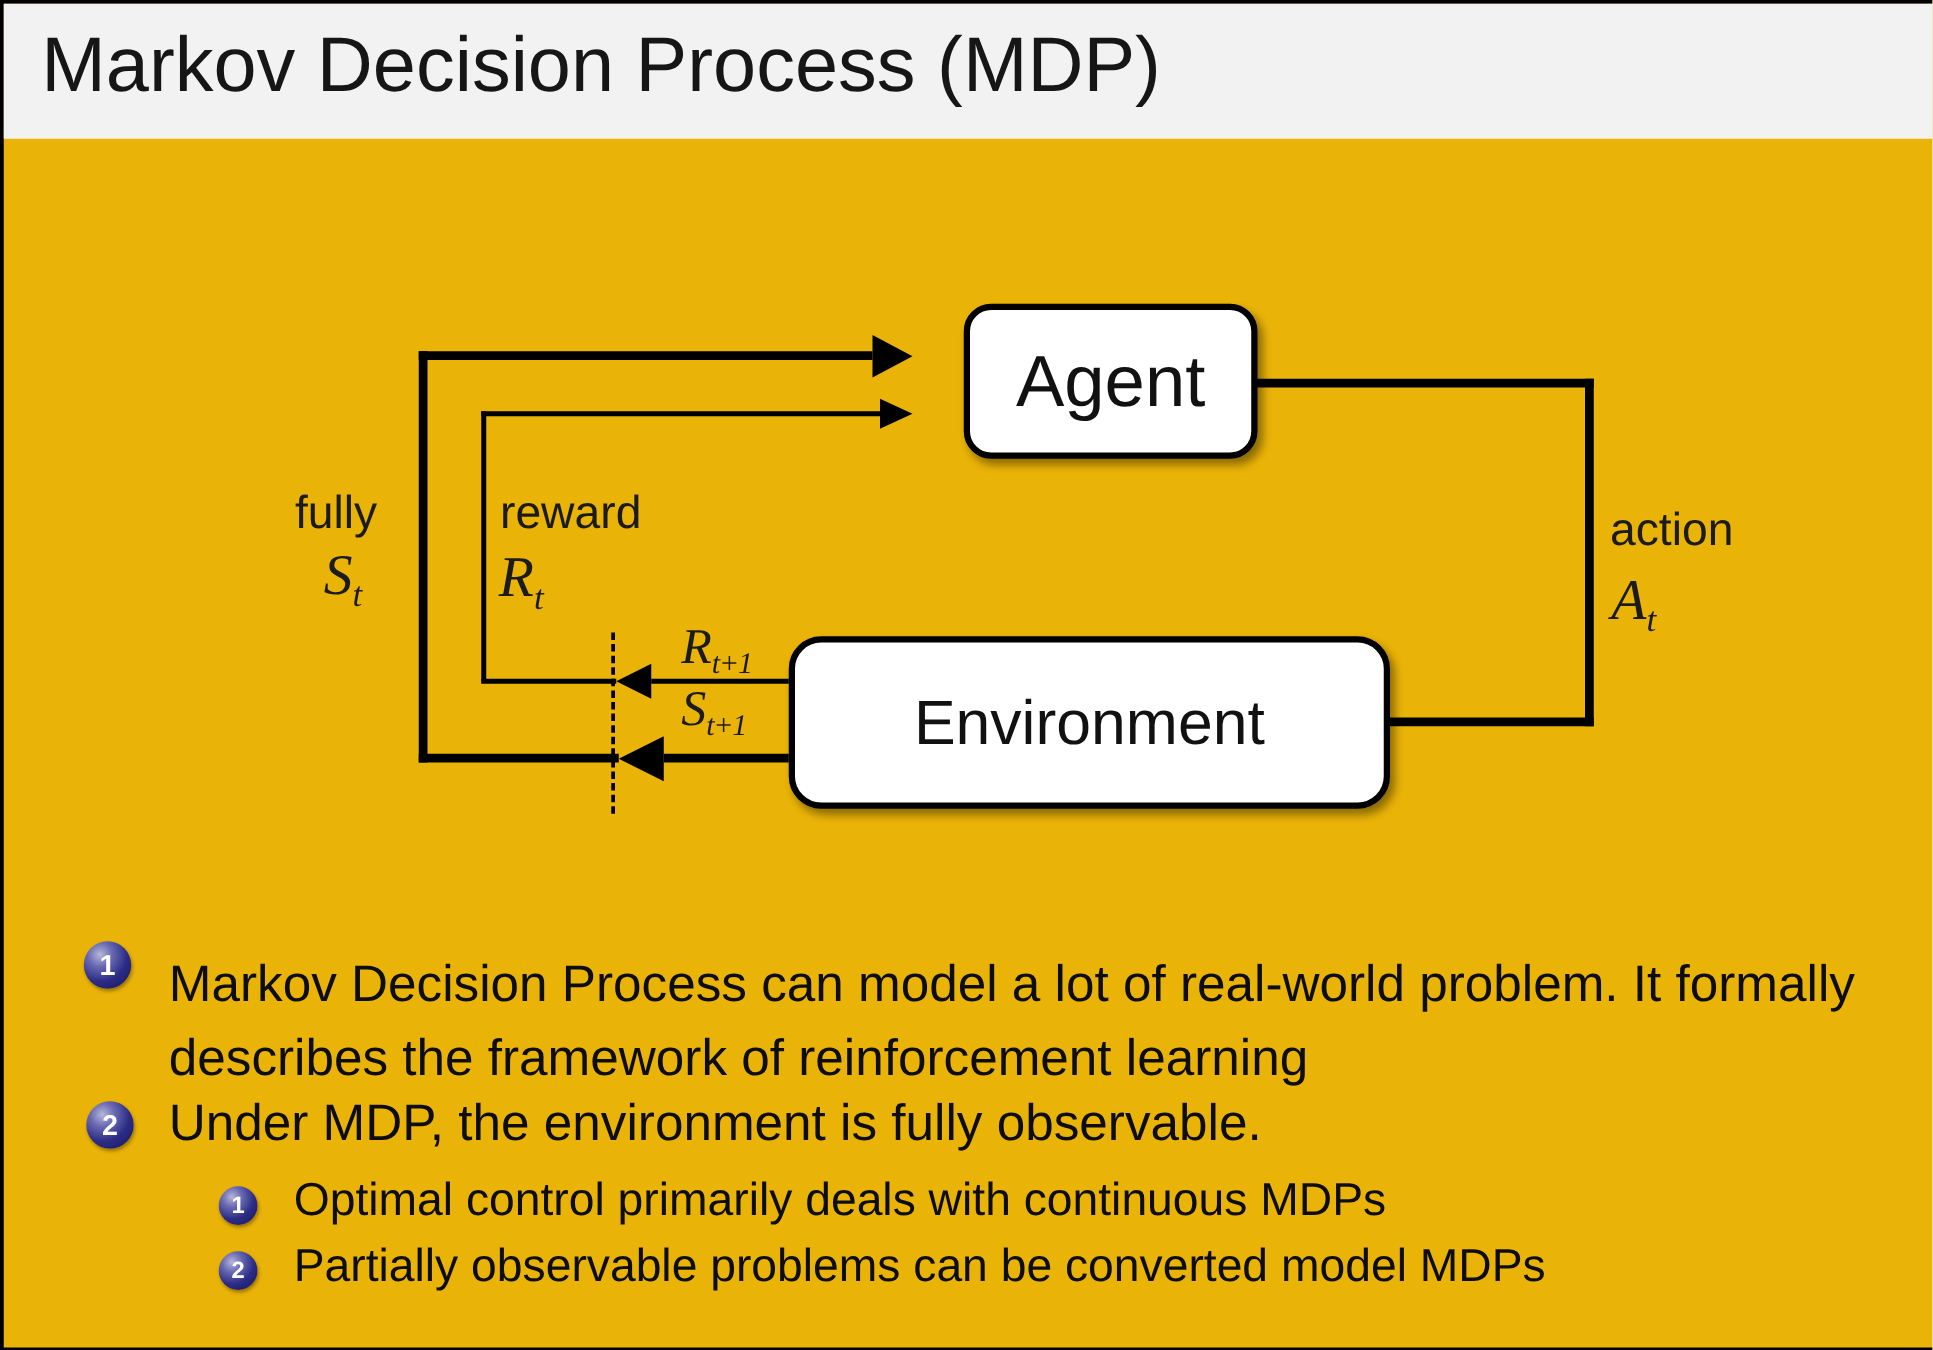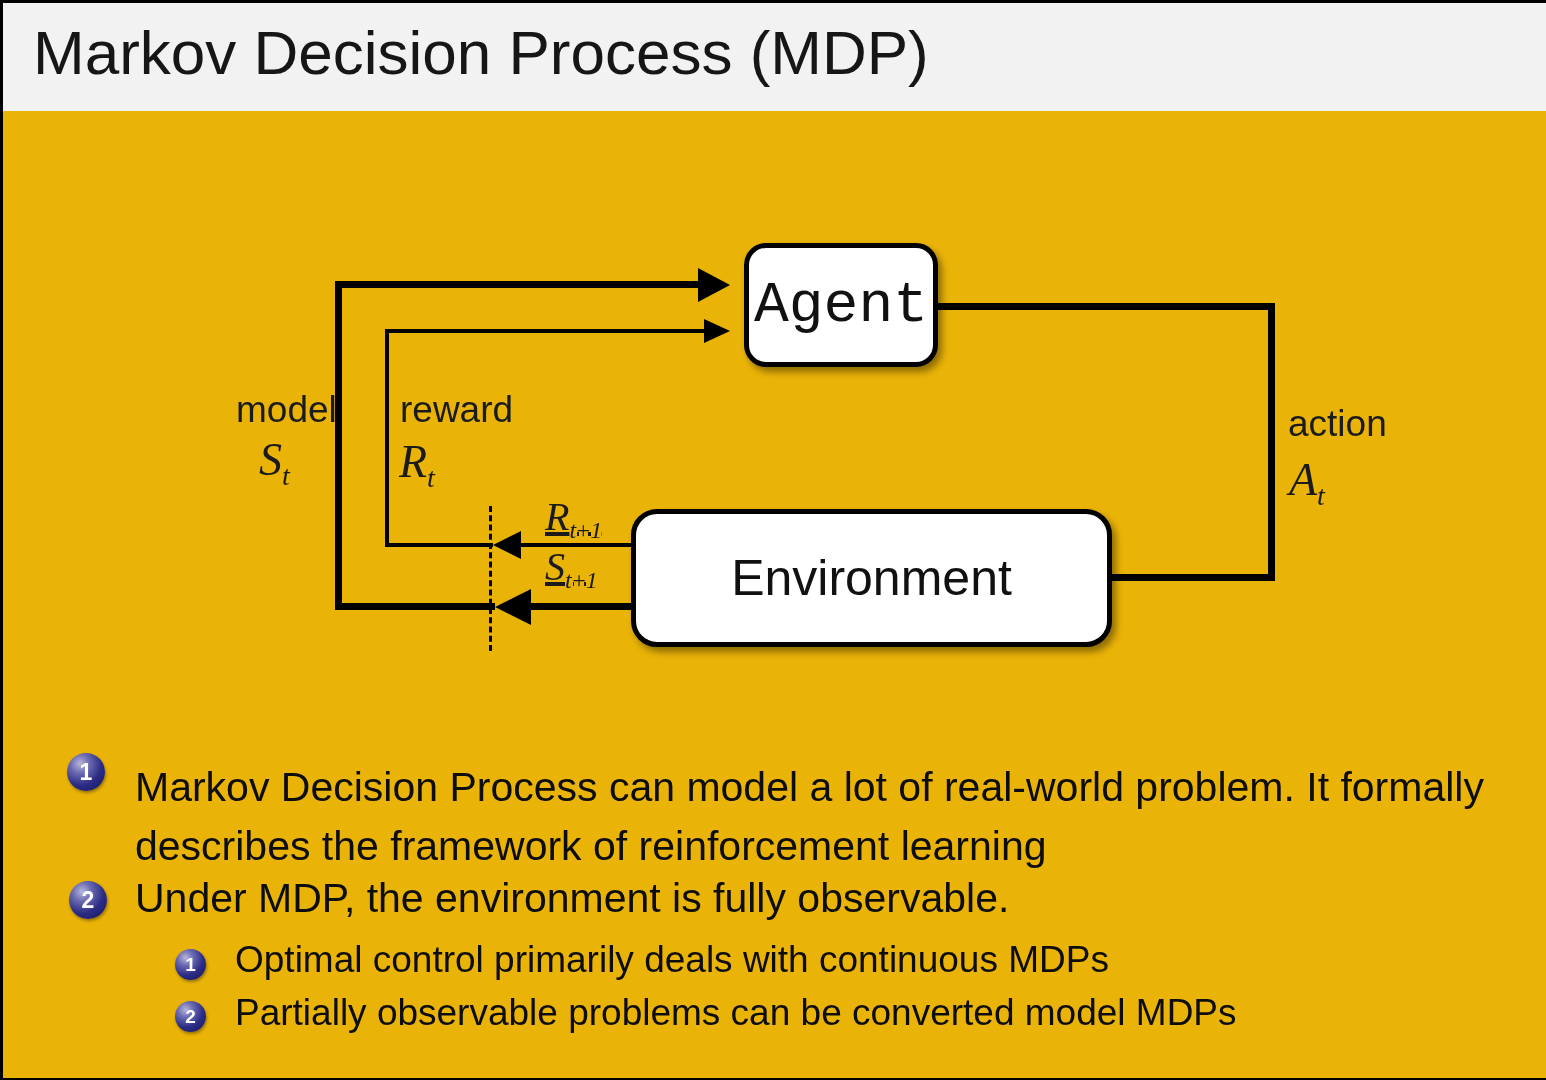--- a/index.html
+++ b/index.html
@@ -17,34 +17,34 @@
   .titlebar{position:absolute;left:0;top:0;width:1546px;height:108px;
     background:var(--bar-bg);}
   .titlebar .title{position:absolute;left:30px;top:14px;font-size:62px;
     font-weight:400;color:#161616;letter-spacing:0px;}
 
   
   .diagram{position:absolute;left:0;top:108px;width:1546px;height:600px;}
   .box{position:absolute;background:#fff;border:5px solid #000;border-radius:22px;
     display:flex;align-items:center;justify-content:center;
     box-shadow:4px 5px 7px rgba(0,0,0,0.40);}
-  .box.agent{left:741px;top:132px;width:194px;height:124px;font-family:Liberation Mono, monospace;}
+  .box.agent{left:768px;top:132px;width:235px;height:124px;}
   .box.agent span{font-size:58px;}
   .box.env{left:628px;top:398px;width:481px;height:138px;border-radius:26px;}
   .box.env span{font-size:50px;}
 
   .hline,.vline{position:absolute;background:var(--line);}
   .tri{position:absolute;width:0;height:0;}
 
   
   .lbl{position:absolute;font-size:37px;color:#1b1b1b;}
   .math{position:absolute;font-family:"Liberation Serif",serif;font-style:italic;
     font-size:46px;color:#1b1b1b;}
   .math sub{font-size:28px;font-style:italic;vertical-align:-10px;letter-spacing:-1px;}
-  .math.small{font-size:40px;text-decoration:underline;}
+  .math.small{font-size:40px;}
   .math.small sub{font-size:24px;vertical-align:-8px;}
 
   .dashed{position:absolute;border-left:3px dashed #000;width:0;}
 
   
   .ball{position:absolute;border-radius:50%;
     background:radial-gradient(circle at 34% 28%, #b7b7da 0%, #6a6ab2 26%, #2c2c86 58%, #14145a 100%);
     color:#fff;display:flex;align-items:center;justify-content:center;
     font-weight:bold;box-shadow:1px 2px 3px rgba(0,0,0,0.35);}
   .ball.big{width:38px;height:38px;font-size:23px;}
@@ -84,21 +84,21 @@
 
     <div class="dashed" style="left:486px;top:395px;height:145px;"></div>
 
     <div class="box agent">
       <span>Agent</span>
     </div>
     <div class="box env">
       <span>Environment</span>
     </div>
 
-    <div class="lbl" style="left:233px;top:278px;">model</div>
+    <div class="lbl" style="left:233px;top:278px;">fully</div>
     <div class="math" style="left:256px;top:322px;">
       <span>S</span><sub>t</sub>
     </div>
 
     <div class="lbl" style="left:397px;top:278px;">reward</div>
     <div class="math" style="left:396px;top:324px;">
       <span>R</span><sub>t</sub>
     </div>
 
     <div class="lbl" style="left:1285px;top:292px;">action</div>

